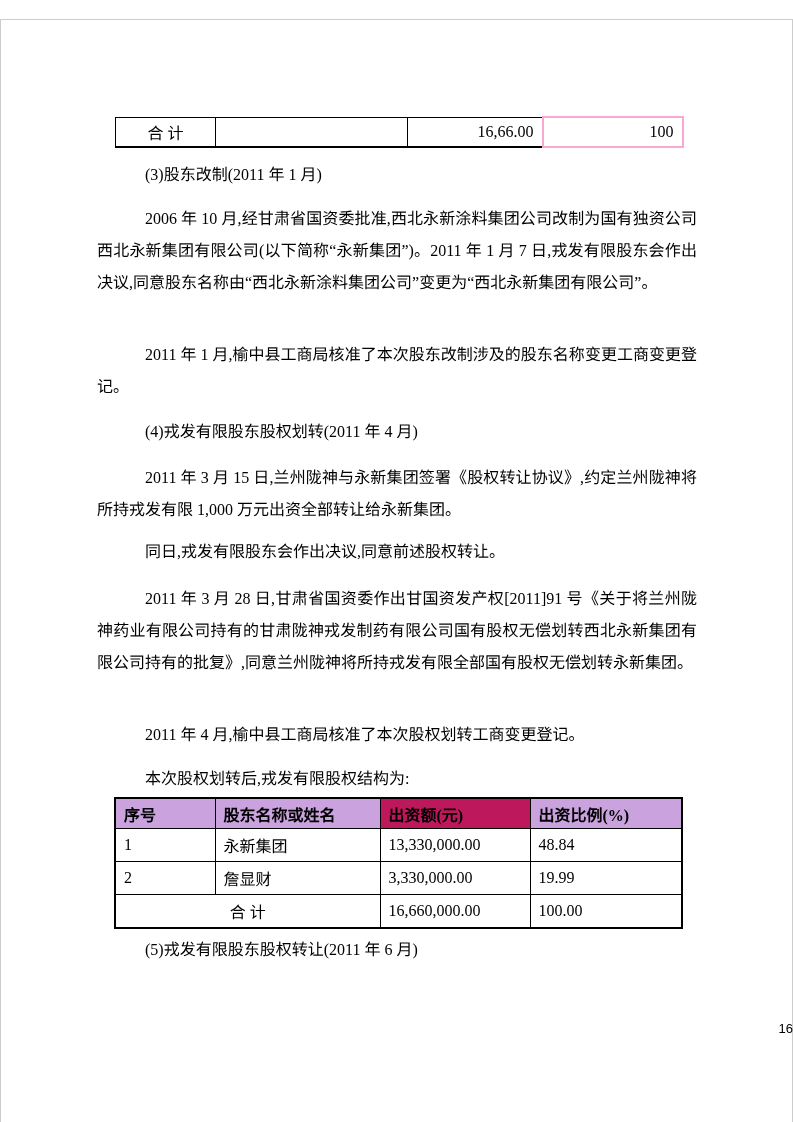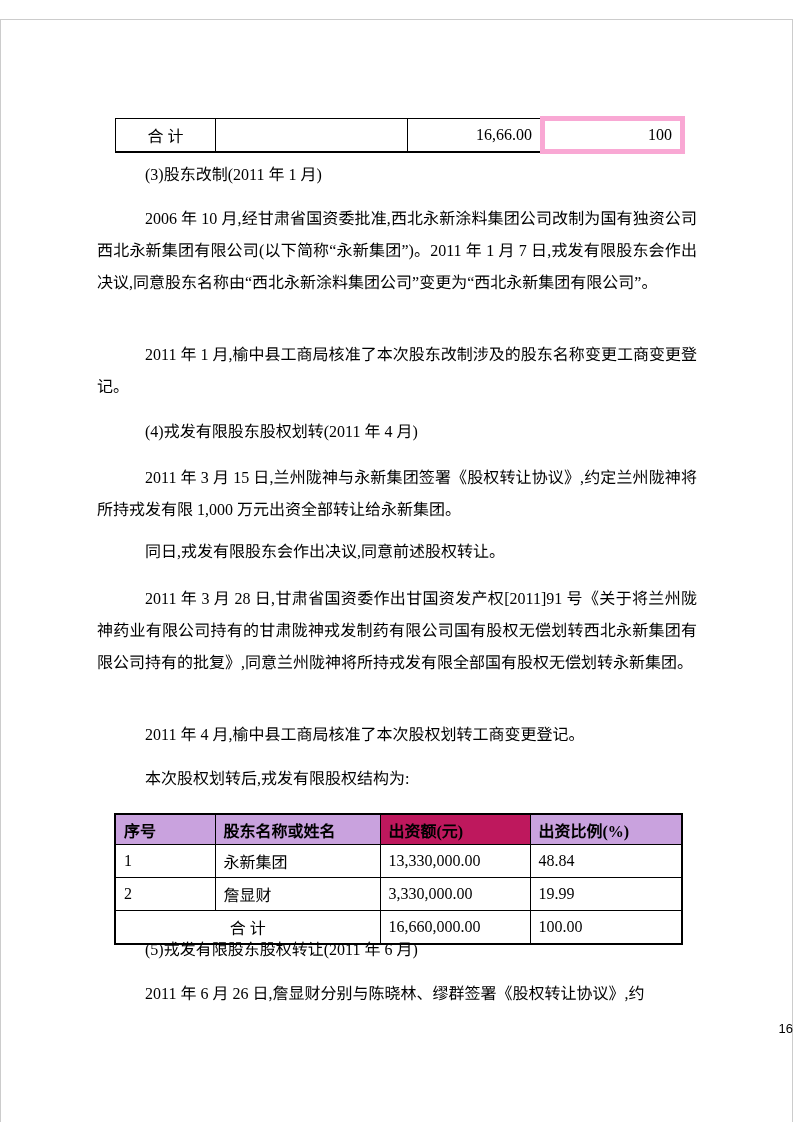--- a/index.html
+++ b/index.html
@@ -50,25 +50,25 @@
     border-bottom: 2px solid #000;
   }
   table.carry-table td {
     border: 1px solid #000;
     height: 28px;
     padding: 0 8px;
     overflow: hidden;
   }
   table.carry-table td.center { text-align: center; }
   table.carry-table td.num    { text-align: right; }
-  table.carry-table td.thick  { border: 5px solid #f9a8d4; }
+  table.carry-table td.thick  { border: 2px solid #f9a8d4; }
   
   table.equity-table {
     position: absolute;
-    top: 794px;
+    top: 778px;
     left: 114px;
     width: 567px;
     border-collapse: collapse;
     table-layout: fixed;
     font-size: 16px;
     border: 2px solid #000;
   }
   table.equity-table th {
     border: 1px solid #000;
     height: 29px;
@@ -179,17 +179,16 @@
       <tr>
         <td class="center" colspan="2">合 计</td>
         <td class="num">16,660,000.00</td>
         <td class="num">100.00</td>
       </tr>
     </tbody>
   </table>
 
   <div class="heading" id="h5">(5)戎发有限股东股权转让(2011 年 6 月)</div>
 
-  <p class="para" id="p8">2011 年 6 月 26 日,詹显财分别与陈晓林、缪群签署《股权转让协议》,约</p>
 
   <div class="page-number">16</div>
 
 </div>
 
 </body></html>

